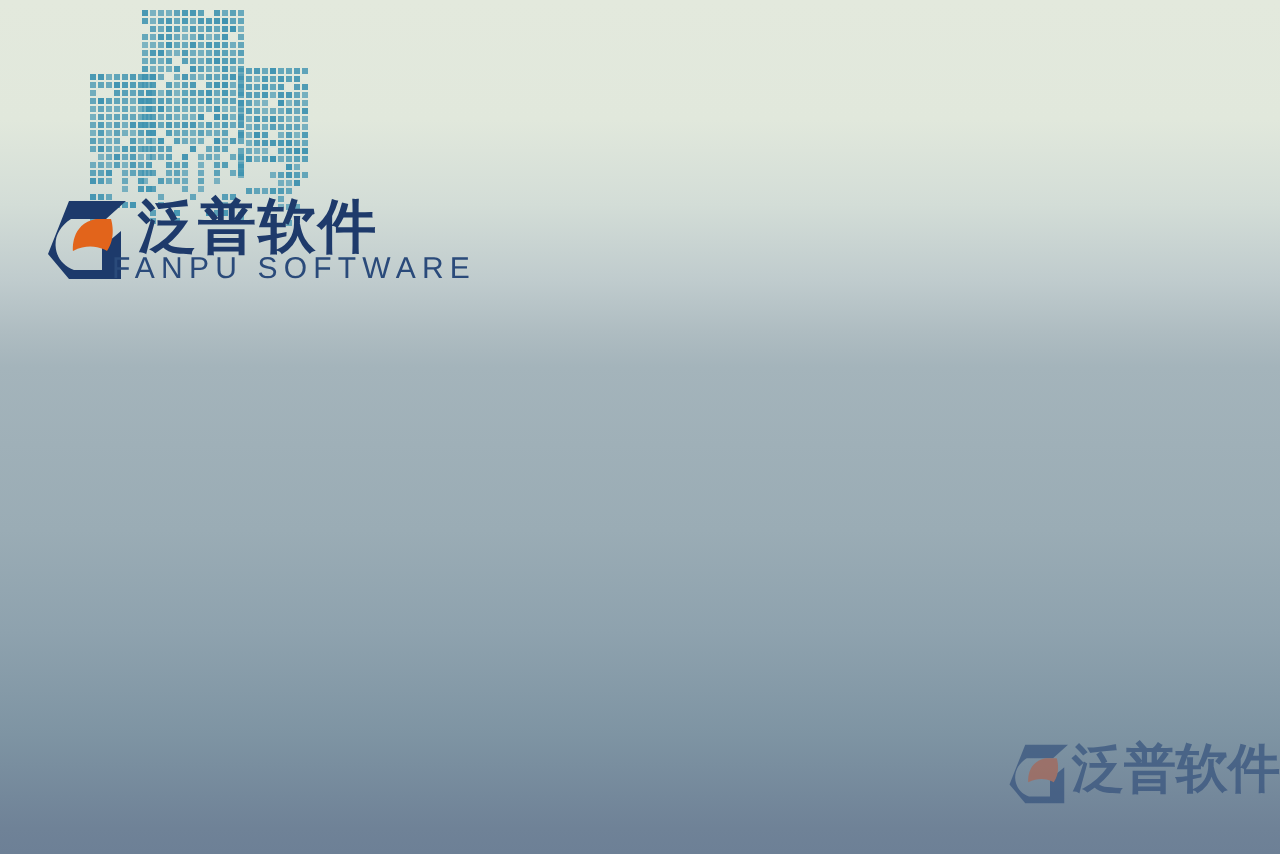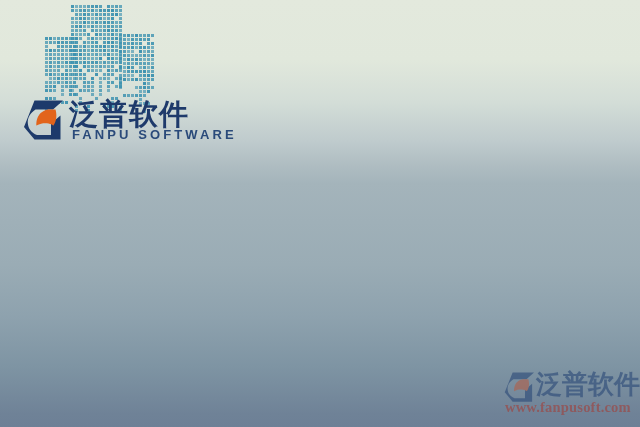--- a/index.html
+++ b/index.html
@@ -65,24 +65,24 @@
     top: -1px;
     font-size: 29px;
     font-weight: bold;
     color: #1e3a6b;
     letter-spacing: 1px;
     line-height: 32px;
     white-space: nowrap;
   }
   #brand-logo .en {
     position: absolute;
-    left: 50px;
+    left: 34px;
     top: 30px;
-    font-size: 13px;
-    font-weight: bold;
+    font-size: 15px;
+    font-weight: normal;
     color: #2a4a7a;
     letter-spacing: 3.1px;
     line-height: 12px;
     white-space: nowrap;
   }
 
   
   #headline {
     position: absolute;
     left: 29px;
@@ -659,16 +659,15 @@
 
 
   <div id="watermark">
     <div class="mark">
       <svg viewBox="0 0 42 40" width="32" height="30" aria-hidden="true">
         <path d="M12.5 0.5 L41 0.5 L31 9.5 L13.5 9.5 C8 13 5.5 18 5.8 23 C6.1 28.5 9.5 33 15 35 L29 35 L29 23.5 L38.5 15.5 L38.5 39.5 L12.5 39.5 L2 27 Z" fill="#2c4a78"></path>
         <path d="M33.5 9.5 C33.5 9.5 36.5 18.5 31.5 25.5 C31.5 25.5 24 20.5 14.5 25.5 C14.5 25.5 13 12 26 9.5 Z" fill="#b0604a"></path>
       </svg>
     </div>
     <div class="cn">泛普软件</div>
-    <div class="url">www.fanpusoft.com</div>
   </div>
 
 </div>
 
 </body></html>

